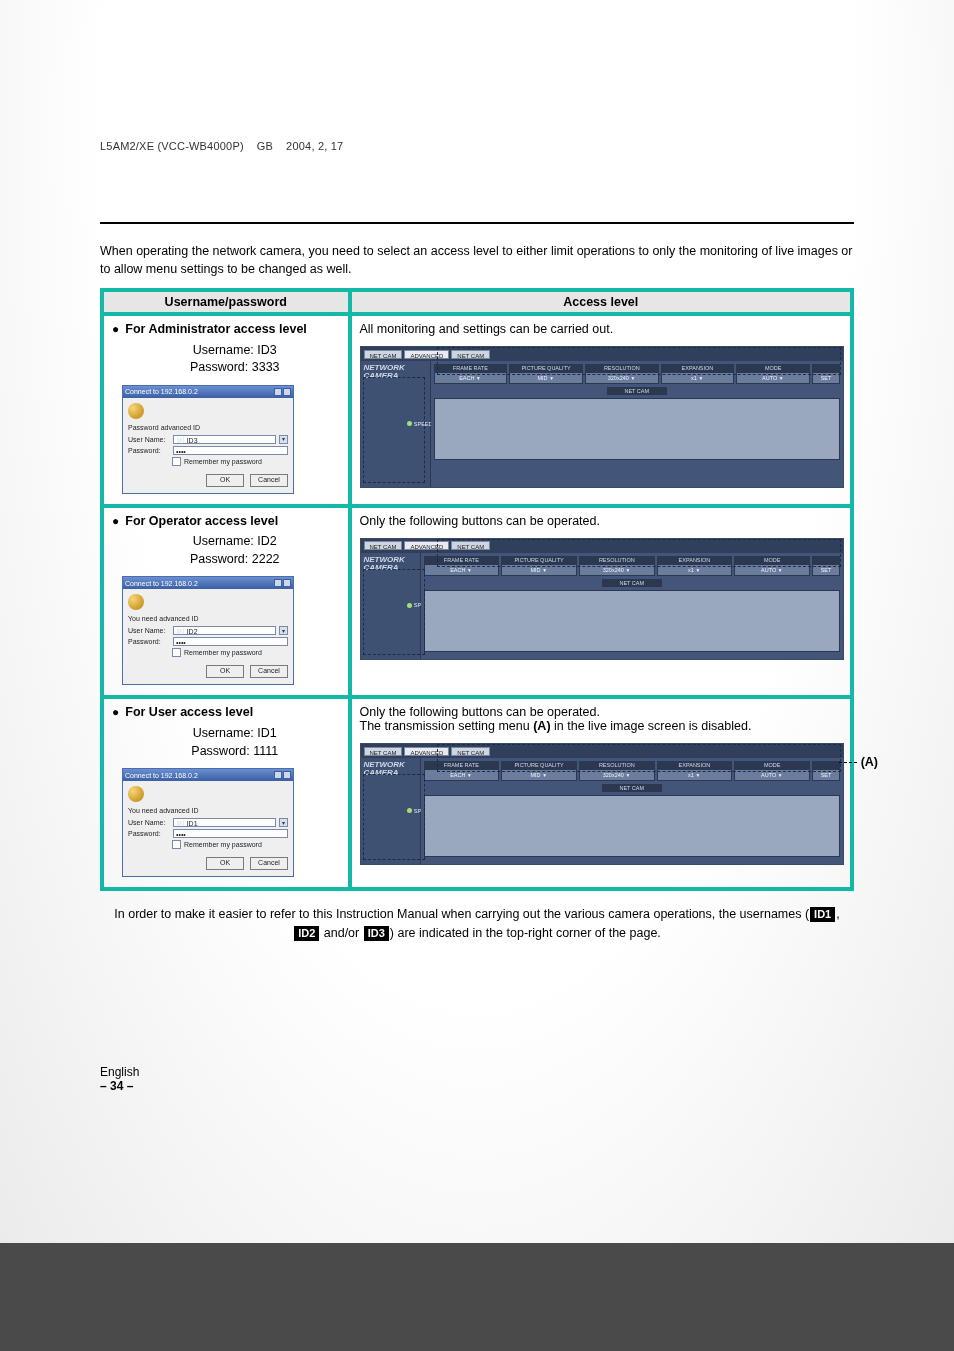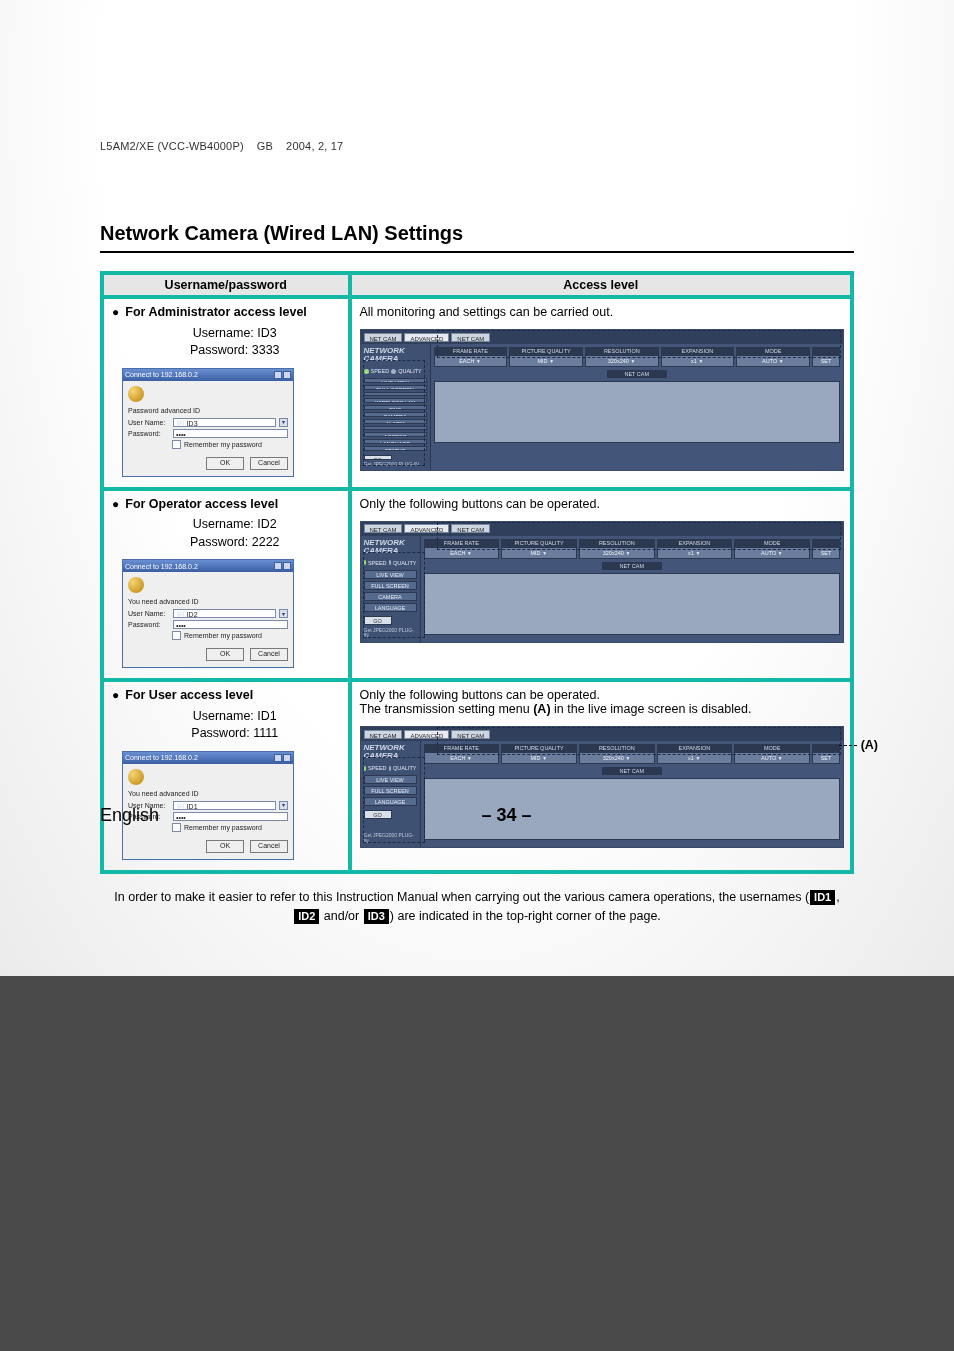--- a/index.html
+++ b/index.html
@@ -4,21 +4,21 @@
 <style>
   html, body {
     margin: 0;
     padding: 0;
     background: #4a4a4a;
     font-family: Arial, Helvetica, sans-serif;
     color: #000;
   }
   .sheet {
     width: 954px;
-    height: 976px;
+    height: 1243px;
     background: #fff;
     margin: 0 auto;
     position: relative;
     box-sizing: border-box;
   }
   .sheet::before {
     content: "";
     position: absolute;
     inset: 0;
     background:
@@ -257,21 +257,21 @@
     right: 0;
     top: 14px;
     bottom: 0;
     display: flex;
   }
   .camui .side {
     width: 70px;
     box-sizing: border-box;
     padding: 3px 3px;
     display: flex;
-    flex-direction: column;
+    flex-direction: row;
     gap: 2px;
     background: #3f5173;
     border-right: 1px solid #2b3850;
   }
   .camui .brand {
     font-size: 8px;
     font-weight: bold;
     font-style: italic;
     line-height: 1;
     color: #cfd8e6;
@@ -418,34 +418,35 @@
     vertical-align: middle;
     margin: 0 1px;
   }
   .pagefoot {
     position: absolute;
     left: 100px;
     right: 100px;
     bottom: 150px;
     display: flex;
     justify-content: space-between;
-    font-size: 18px;
+    font-size: 12px;
+    flex-direction: column;
   }
   .pagefoot .pn { font-weight: bold; }
 </style>
 </head>
 <body>
 
 <div class="sheet">
   <div class="content">
     <div class="doccode">L5AM2/XE (VCC-WB4000P)    GB    2004, 2, 17</div>
 
-    <h1 class="page-title">Network Camera (Wired LAN) Settings</h1>
     <hr class="hr">
 
+    <div class="intro">When operating the network camera, you need to select an access level to either limit operations to only the monitoring of live images or to allow menu settings to be changed as well.</div>
 
     <table class="levels">
       <colgroup>
         <col class="col-left">
         <col>
       </colgroup>
       <thead>
         <tr>
           <th>Username/password</th>
           <th>Access level</th>

